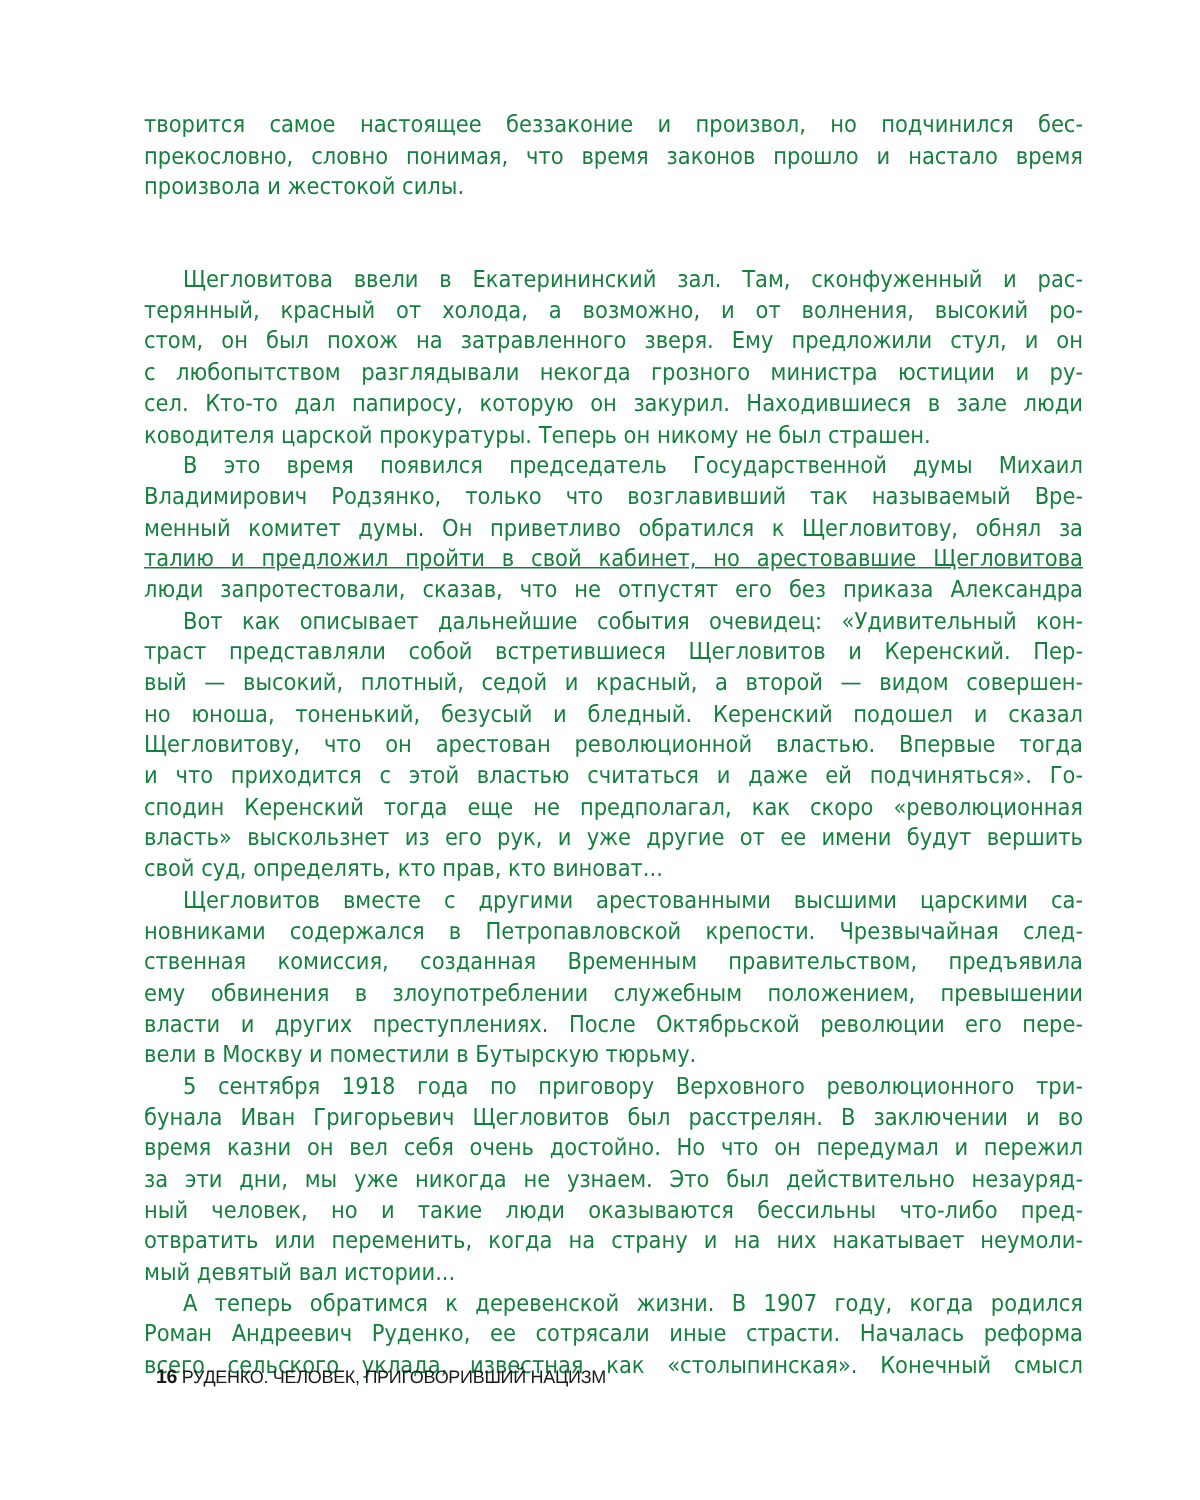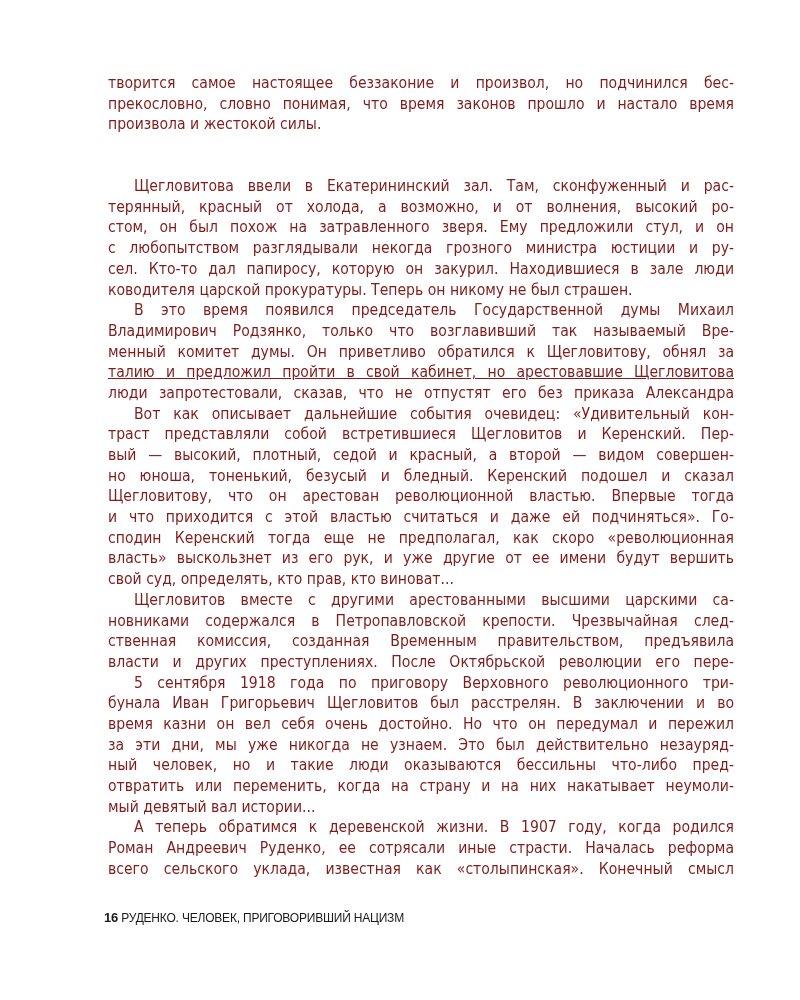--- a/index.html
+++ b/index.html
@@ -1,24 +1,24 @@
 <!DOCTYPE html>
 <html><head>
 <meta charset="utf-8">
 <style>
   html, body { margin: 0; padding: 0; }
   body {
     width: 800px; height: 1000px; background: #ffffff;
     position: relative; overflow: hidden;
   }
   .page-text {
-    position: absolute; left: 108px; top: 73px; width: 626px;
+    position: absolute; left: 96px; top: 73px; width: 626px;
     font-family: "DejaVu Sans Condensed", "DejaVu Sans", sans-serif;
     font-stretch: condensed;
-    font-size: 15.6px; line-height: 20.7px; color: #7f1d1d;
+    font-size: 15.6px; line-height: 20.7px; color: #15803d;
   }
   .line {
     display: block; height: 20.7px; white-space: nowrap;
     text-align: justify; text-align-last: justify;
     overflow: visible;
   }
   .line.last { text-align-last: left; }
   .line.indent { padding-left: 26px; }
   .footer {
     position: absolute; left: 104px; top: 910px;
@@ -50,21 +50,23 @@
     <span class="line" style="white-space: nowrap; display: block;"><span style="word-spacing: 0px;">вый — высокий, плотный, седой и красный, а второй — видом совершен-</span></span>
     <span class="line" style="white-space: nowrap; display: block;"><span style="word-spacing: 0px;">но юноша, тоненький, безусый и бледный. Керенский подошел и сказал</span></span>
     <span class="line" style="white-space: nowrap; display: block;"><span style="word-spacing: 0px;">Щегловитову, что он арестован революционной властью. Впервые тогда</span></span>
     <span class="line" style="white-space: nowrap; display: block;"><span style="word-spacing: 0px;">и что приходится с этой властью считаться и даже ей подчиняться». Го-</span></span>
     <span class="line" style="white-space: nowrap; display: block;"><span style="word-spacing: 0px;">сподин Керенский тогда еще не предполагал, как скоро «революционная</span></span>
     <span class="line" style="white-space: nowrap; display: block;"><span style="word-spacing: 0px;">власть» выскользнет из его рук, и уже другие от ее имени будут вершить</span></span>
     <span class="line last" style="white-space: nowrap; display: block;"><span>свой суд, определять, кто прав, кто виноват...</span></span>
     <span class="line indent" style="white-space: nowrap; display: block;"><span style="word-spacing: 0px;">Щегловитов вместе с другими арестованными высшими царскими са-</span></span>
     <span class="line" style="white-space: nowrap; display: block;"><span style="word-spacing: 0px;">новниками содержался в Петропавловской крепости. Чрезвычайная след-</span></span>
     <span class="line" style="white-space: nowrap; display: block;"><span style="word-spacing: 0px;">ственная комиссия, созданная Временным правительством, предъявила</span></span>
+    <span class="line" style="white-space: nowrap; display: block;"><span style="word-spacing: 0px;">ему обвинения в злоупотреблении служебным положением, превышении</span></span>
     <span class="line" style="white-space: nowrap; display: block;"><span style="word-spacing: 0px;">власти и других преступлениях. После Октябрьской революции его пере-</span></span>
+    <span class="line last" style="white-space: nowrap; display: block;"><span>вели в Москву и поместили в Бутырскую тюрьму.</span></span>
     <span class="line indent" style="white-space: nowrap; display: block;"><span style="word-spacing: 0px;">5 сентября 1918 года по приговору Верховного революционного три-</span></span>
     <span class="line" style="white-space: nowrap; display: block;"><span style="word-spacing: 0px;">бунала Иван Григорьевич Щегловитов был расстрелян. В заключении и во</span></span>
     <span class="line" style="white-space: nowrap; display: block;"><span style="word-spacing: 0px;">время казни он вел себя очень достойно. Но что он передумал и пережил</span></span>
     <span class="line" style="white-space: nowrap; display: block;"><span style="word-spacing: 0px;">за эти дни, мы уже никогда не узнаем. Это был действительно незауряд-</span></span>
     <span class="line" style="white-space: nowrap; display: block;"><span style="word-spacing: 0px;">ный человек, но и такие люди оказываются бессильны что-либо пред-</span></span>
     <span class="line" style="white-space: nowrap; display: block;"><span style="word-spacing: 0px;">отвратить или переменить, когда на страну и на них накатывает неумоли-</span></span>
     <span class="line last" style="white-space: nowrap; display: block;"><span>мый девятый вал истории...</span></span>
     <span class="line indent" style="white-space: nowrap; display: block;"><span style="word-spacing: 0px;">А теперь обратимся к деревенской жизни. В 1907 году, когда родился</span></span>
     <span class="line" style="white-space: nowrap; display: block;"><span style="word-spacing: 0px;">Роман Андреевич Руденко, ее сотрясали иные страсти. Началась реформа</span></span>
     <span class="line" style="white-space: nowrap; display: block;"><span style="word-spacing: 0px;">всего сельского уклада, известная как «столыпинская». Конечный смысл</span></span>

